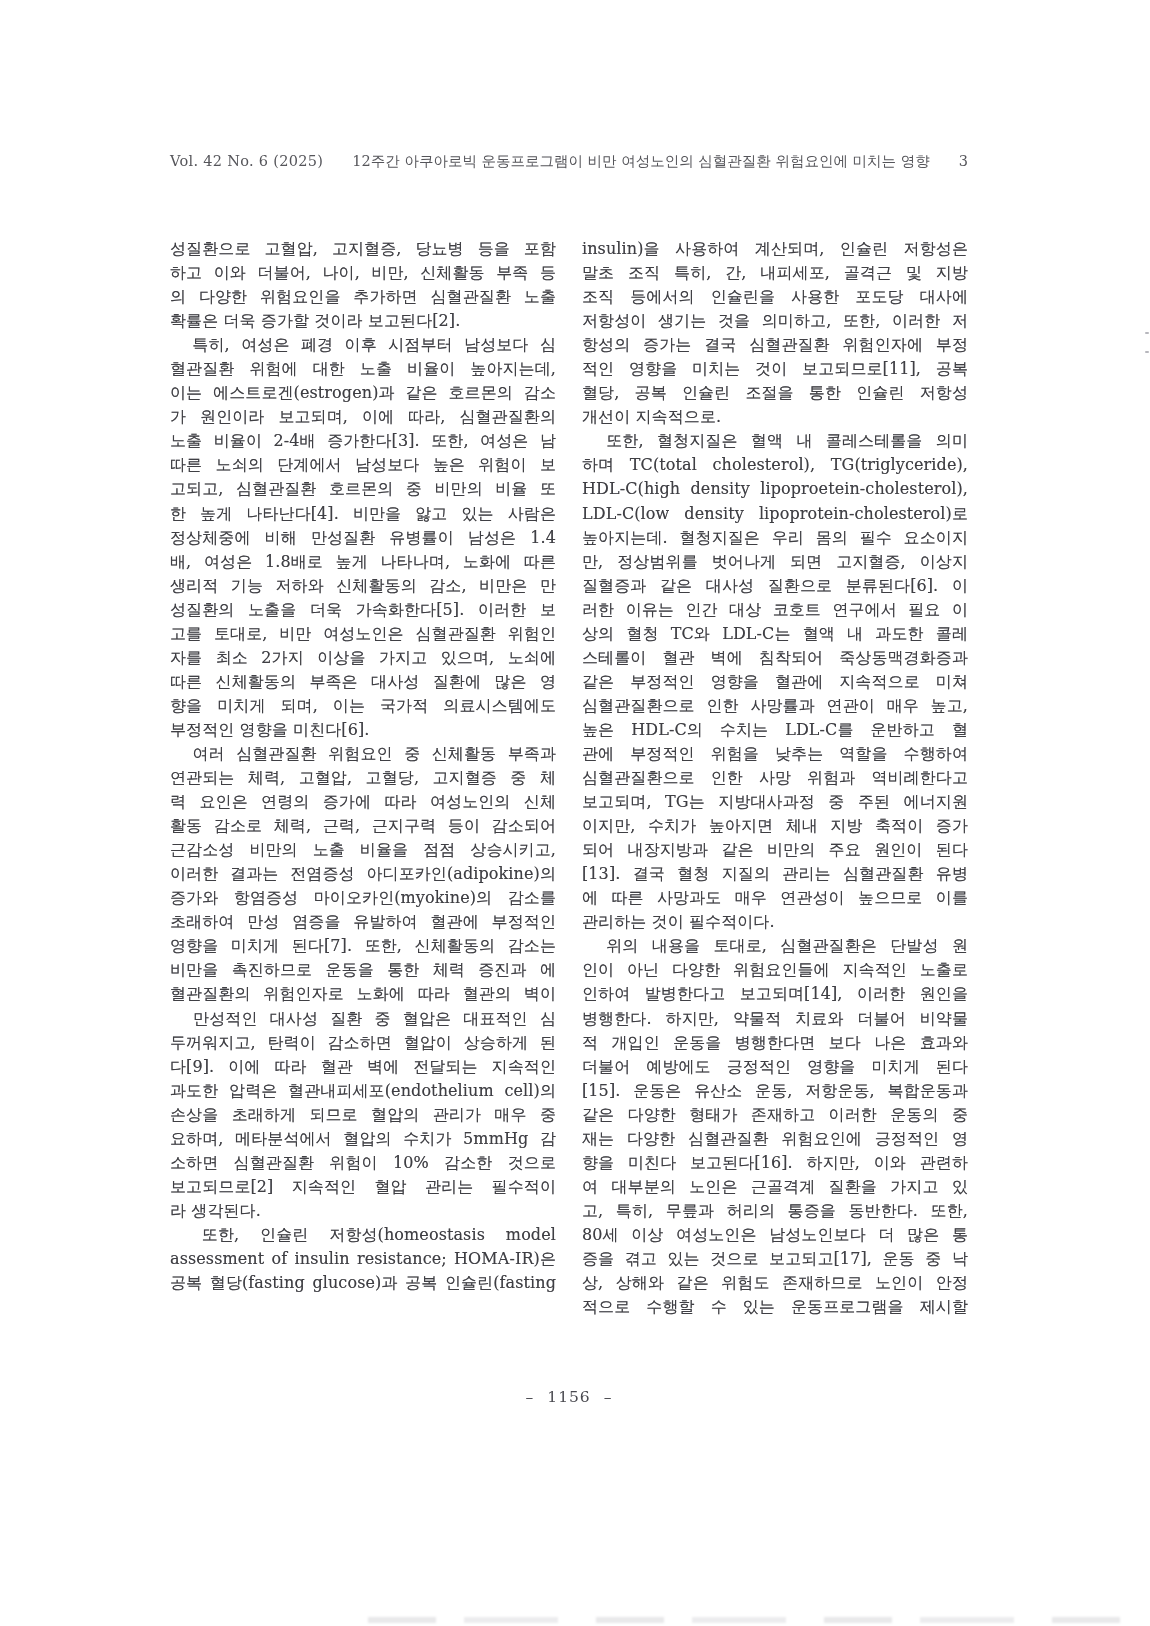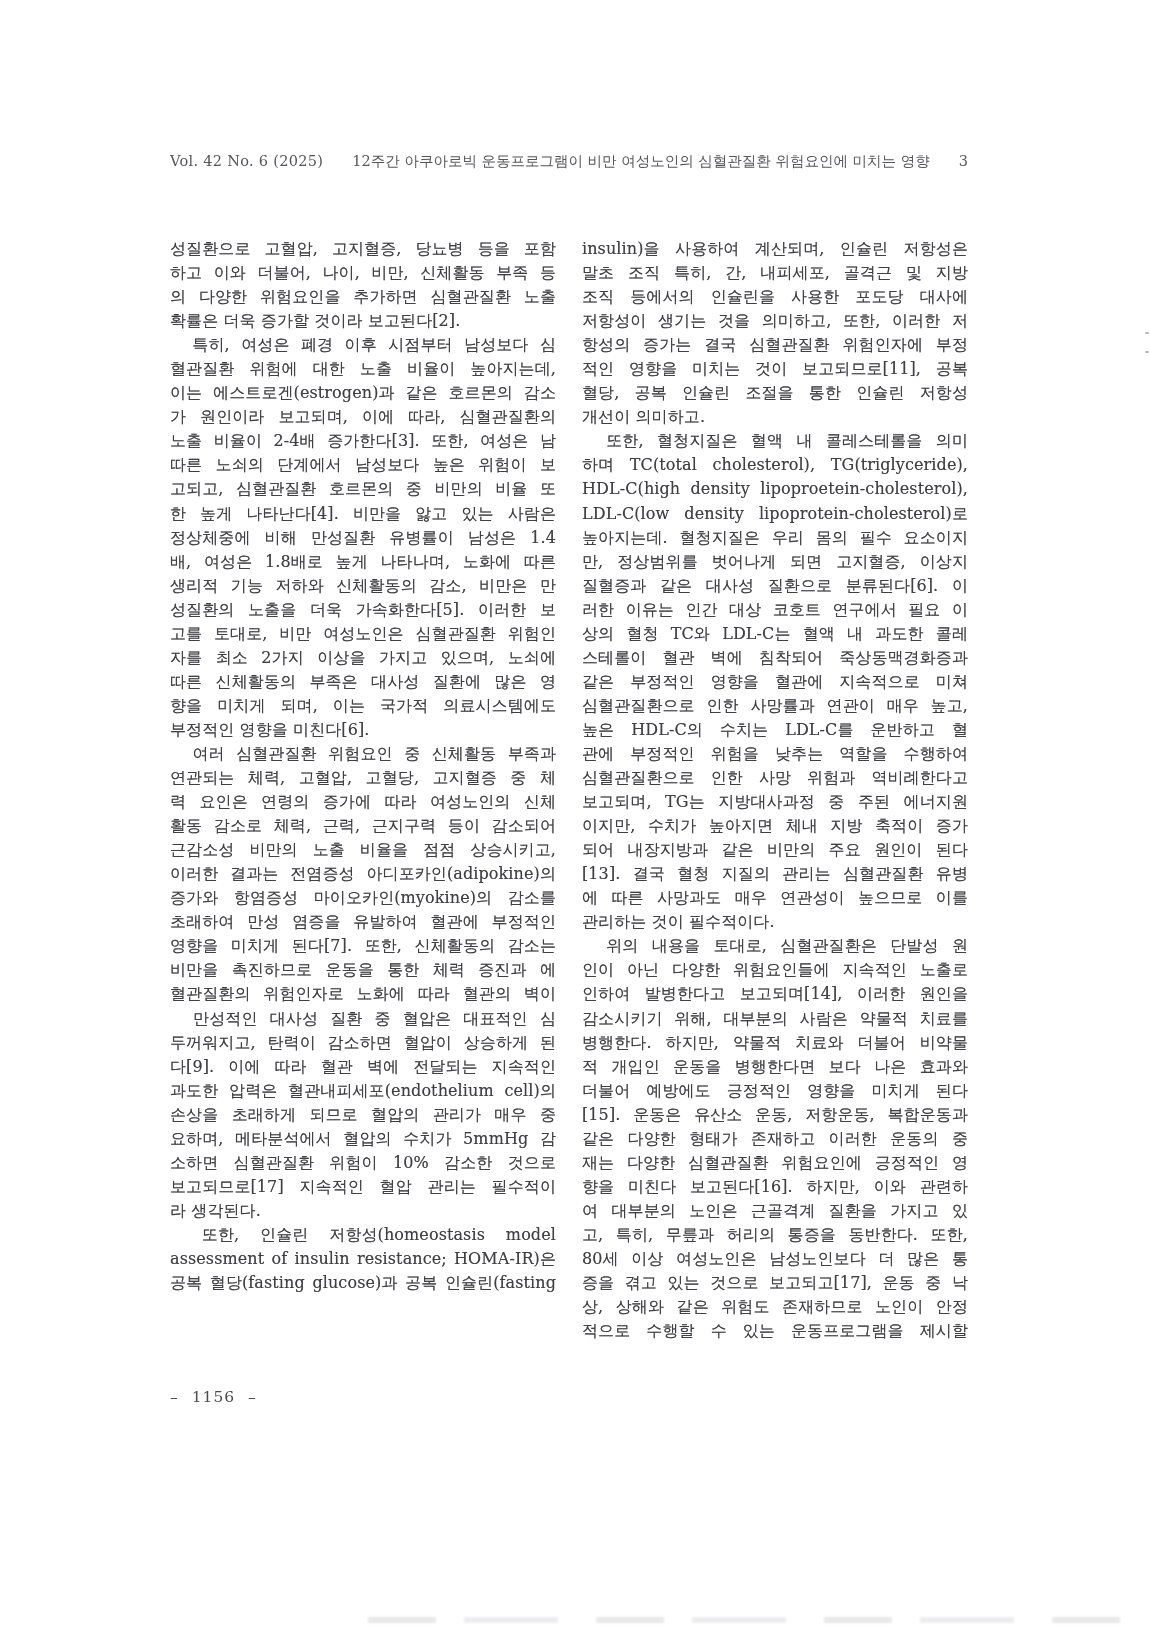--- a/index.html
+++ b/index.html
@@ -33,21 +33,21 @@
     height:24.05px;line-height:24.05px;
     text-align:justify;text-align-last:justify;
     overflow:hidden;white-space:nowrap;
     letter-spacing:.1px;
     text-shadow:0 0 .6px rgba(70,70,75,.55);
   }
   .line.last{text-align:left;text-align-last:left;}
   
   .ftr{
     position:absolute;left:170px;top:1388px;width:798px;
-    font-size:15.5px;color:#4a4a50;
+    text-align:center;font-size:15.5px;color:#4a4a50;
     word-spacing:7px;letter-spacing:1px;
   }
   
   .artifact-bottom{
     position:absolute;left:368px;top:1617px;width:760px;height:6px;
     background:repeating-linear-gradient(90deg,
       rgba(110,110,122,.55) 0 68px, rgba(110,110,122,0) 68px 96px,
       rgba(110,110,122,.45) 96px 190px, rgba(110,110,122,0) 190px 228px);
     opacity:.28;filter:blur(1px);
   }
@@ -107,39 +107,39 @@
         </div>
         <div class="para">
           <div class="line">혈관질환의 위험인자로 노화에 따라 혈관의 벽이</div>
           <div class="line">　만성적인 대사성 질환 중 혈압은 대표적인 심</div>
           <div class="line">두꺼워지고, 탄력이 감소하면 혈압이 상승하게 된</div>
           <div class="line">다[9]. 이에 따라 혈관 벽에 전달되는 지속적인</div>
           <div class="line">과도한 압력은 혈관내피세포(endothelium cell)의</div>
           <div class="line">손상을 초래하게 되므로 혈압의 관리가 매우 중</div>
           <div class="line">요하며, 메타분석에서 혈압의 수치가 5mmHg 감</div>
           <div class="line">소하면 심혈관질환 위험이 10% 감소한 것으로</div>
-          <div class="line">보고되므로[17] 지속적인 혈압 관리는 필수적이</div>
+          <div class="line">보고되므로[2] 지속적인 혈압 관리는 필수적이</div>
           <div class="line last">라 생각된다.</div>
         </div>
         <div class="para">
           <div class="line">　또한, 인슐린 저항성(homeostasis model</div>
           <div class="line">assessment of insulin resistance; HOMA-IR)은</div>
           <div class="line">공복 혈당(fasting glucose)과 공복 인슐린(fasting</div>
         </div>
       </section>
     <section class="col">
         <div class="para">
           <div class="line">insulin)을 사용하여 계산되며, 인슐린 저항성은</div>
           <div class="line">말초 조직 특히, 간, 내피세포, 골격근 및 지방</div>
           <div class="line">조직 등에서의 인슐린을 사용한 포도당 대사에</div>
           <div class="line">저항성이 생기는 것을 의미하고, 또한, 이러한 저</div>
           <div class="line">항성의 증가는 결국 심혈관질환 위험인자에 부정</div>
           <div class="line">적인 영향을 미치는 것이 보고되므로[11], 공복</div>
           <div class="line">혈당, 공복 인슐린 조절을 통한 인슐린 저항성</div>
-          <div class="line last">개선이 의미하고.</div>
+          <div class="line last">개선이 지속적으로.</div>
         </div>
         <div class="para">
           <div class="line">　또한, 혈청지질은 혈액 내 콜레스테롤을 의미</div>
           <div class="line">하며 TC(total cholesterol), TG(triglyceride),</div>
           <div class="line">HDL-C(high density lipoproetein-cholesterol),</div>
           <div class="line">LDL-C(low density lipoprotein-cholesterol)로</div>
           <div class="line">높아지는데. 혈청지질은 우리 몸의 필수 요소이지</div>
           <div class="line">만, 정상범위를 벗어나게 되면 고지혈증, 이상지</div>
           <div class="line">질혈증과 같은 대사성 질환으로 분류된다[6]. 이</div>
           <div class="line">러한 이유는 인간 대상 코호트 연구에서 필요 이</div>
@@ -154,21 +154,20 @@
           <div class="line">이지만, 수치가 높아지면 체내 지방 축적이 증가</div>
           <div class="line">되어 내장지방과 같은 비만의 주요 원인이 된다</div>
           <div class="line">[13]. 결국 혈청 지질의 관리는 심혈관질환 유병</div>
           <div class="line">에 따른 사망과도 매우 연관성이 높으므로 이를</div>
           <div class="line last">관리하는 것이 필수적이다.</div>
         </div>
         <div class="para">
           <div class="line">　위의 내용을 토대로, 심혈관질환은 단발성 원</div>
           <div class="line">인이 아닌 다양한 위험요인들에 지속적인 노출로</div>
           <div class="line">인하여 발병한다고 보고되며[14], 이러한 원인을</div>
-          <div class="line">감소시키기 위해, 대부분의 사람은 약물적 치료를</div>
           <div class="line">병행한다. 하지만, 약물적 치료와 더불어 비약물</div>
           <div class="line">적 개입인 운동을 병행한다면 보다 나은 효과와</div>
           <div class="line">더불어 예방에도 긍정적인 영향을 미치게 된다</div>
           <div class="line">[15]. 운동은 유산소 운동, 저항운동, 복합운동과</div>
           <div class="line">같은 다양한 형태가 존재하고 이러한 운동의 중</div>
           <div class="line">재는 다양한 심혈관질환 위험요인에 긍정적인 영</div>
           <div class="line">향을 미친다 보고된다[16]. 하지만, 이와 관련하</div>
           <div class="line">여 대부분의 노인은 근골격계 질환을 가지고 있</div>
           <div class="line">고, 특히, 무릎과 허리의 통증을 동반한다. 또한,</div>
           <div class="line">80세 이상 여성노인은 남성노인보다 더 많은 통</div>

